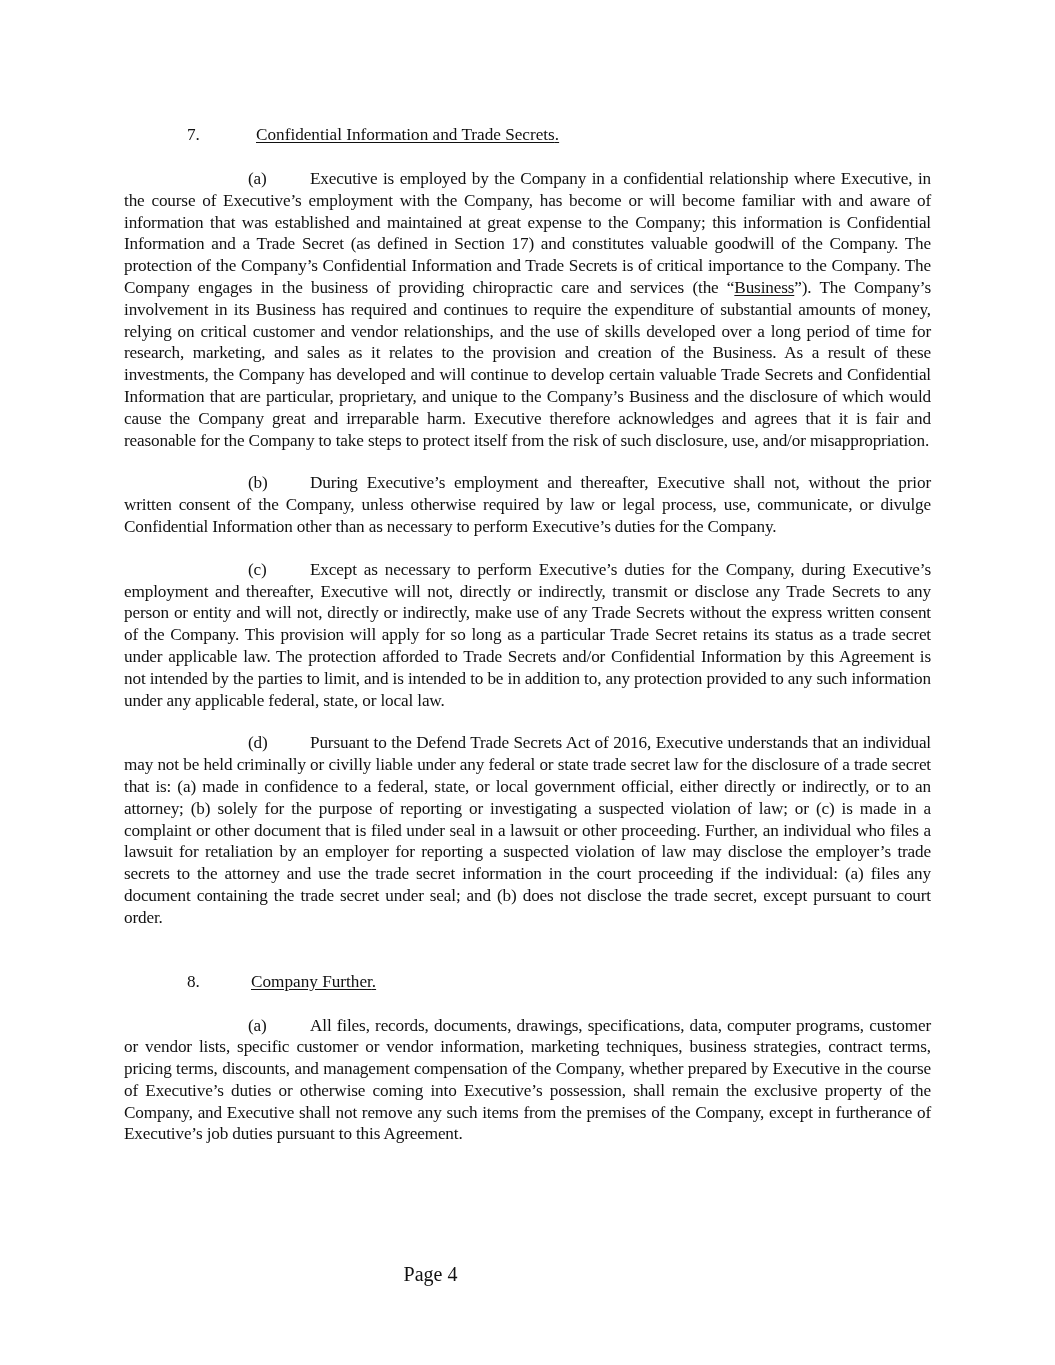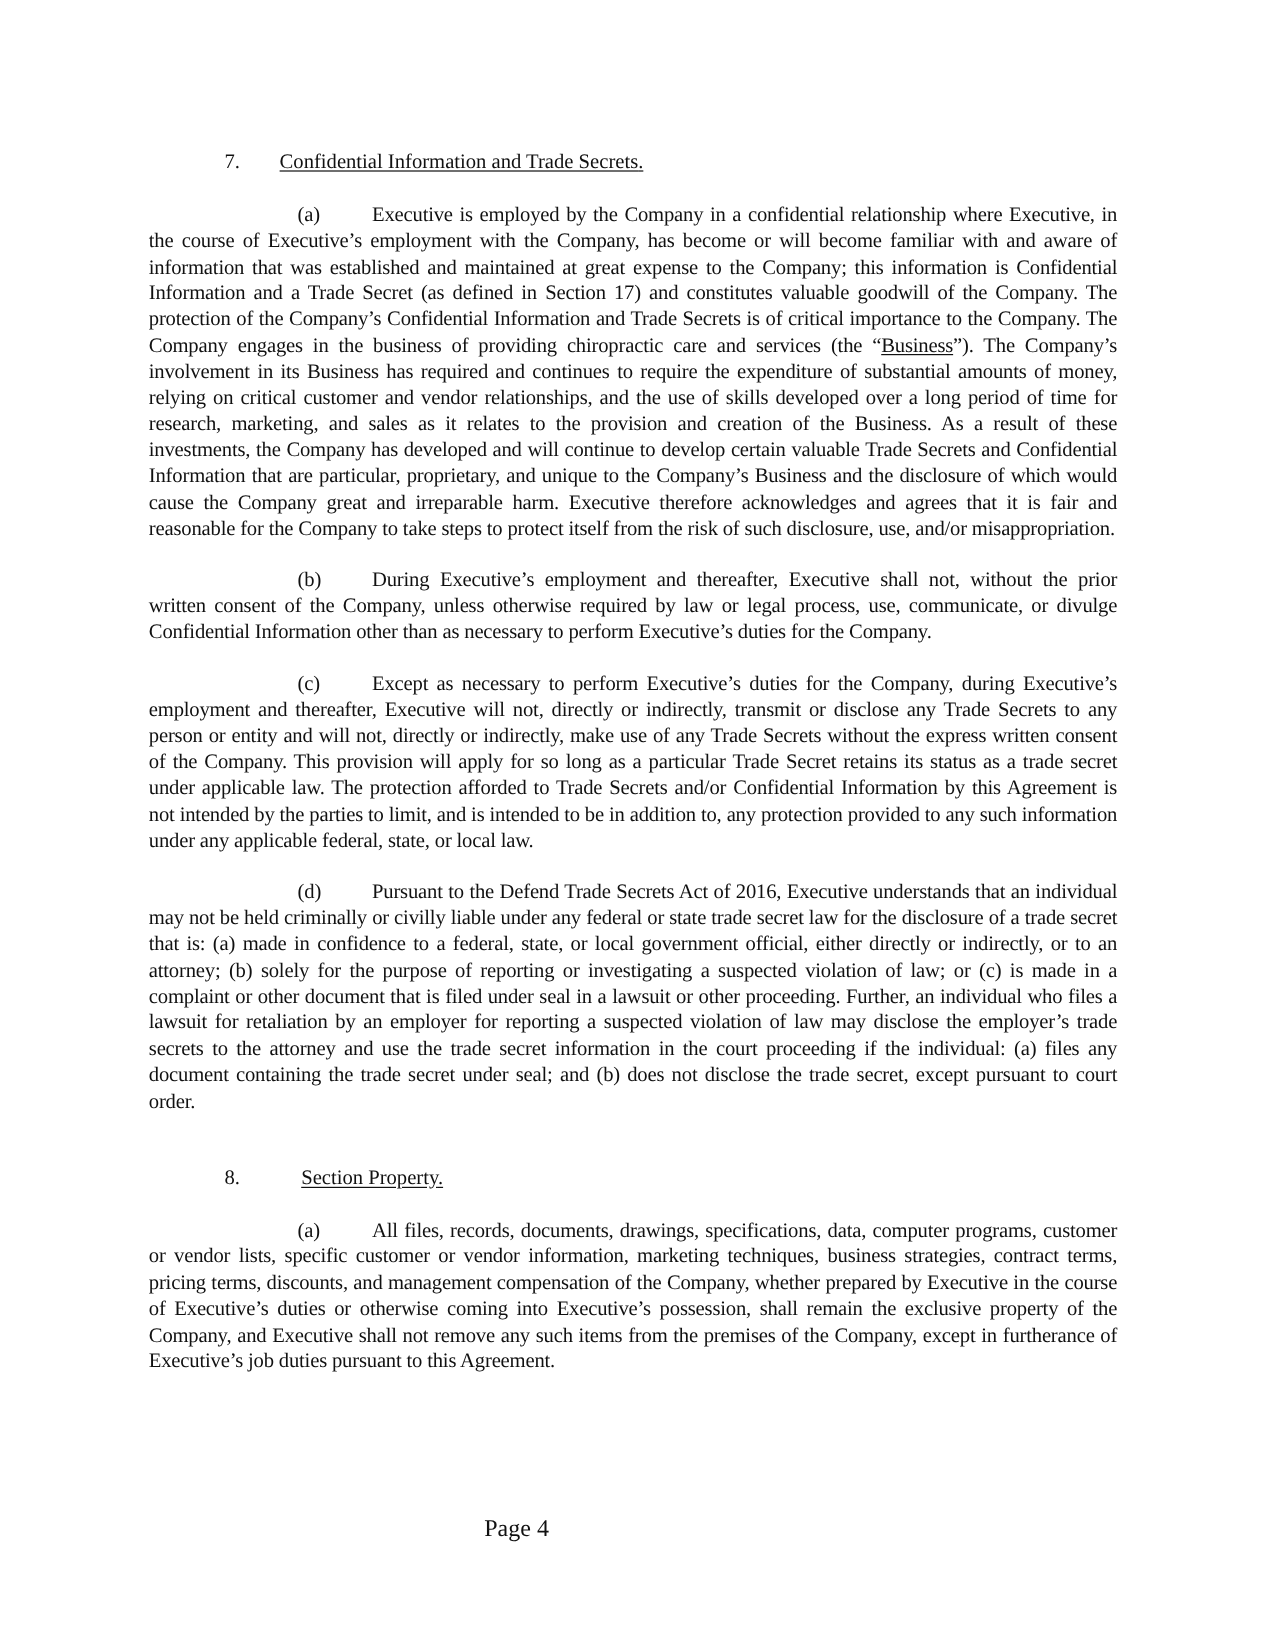--- a/index.html
+++ b/index.html
@@ -27,21 +27,21 @@
       margin: 0;
       position: relative;
       height: 22px;
     }
     .section-heading .num {
       position: absolute;
       left: 63px;
     }
     .section-heading .title {
       position: absolute;
-      left: 109px;
+      left: 132px;
       text-decoration: underline;
       text-underline-offset: 2px;
     }
     .section-heading .title-8 {
       left: 127px;
     }
     .section-heading .period {
       text-decoration: none;
     }
     .para {
@@ -105,21 +105,21 @@
   <div style="height:21px;"></div>
 
   <p class="para">
     <span class="label">(d)</span><span>Pursuant to the Defend Trade Secrets Act of 2016, Executive understands that an individual may not be held criminally or civilly liable under any federal or state trade secret law for the disclosure of a trade secret that is: (a) made in confidence to a federal, state, or local government official, either directly or indirectly, or to an attorney; (b) solely for the purpose of reporting or investigating a suspected violation of law; or (c) is made in a complaint or other document that is filed under seal in a lawsuit or other proceeding. Further, an individual who files a lawsuit for retaliation by an employer for reporting a suspected violation of law may disclose the employer’s trade secrets to the attorney and use the trade secret information in the court proceeding if the individual: (a) files any document containing the trade secret under seal; and (b) does not disclose the trade secret, except pursuant to court order.</span>
   </p>
 
   <div style="height:42px;"></div>
 
   <div class="section-heading">
     <span class="num">8.</span>
-    <span class="title title-8"><span>Section Property</span><span class="period">.</span></span>
+    <span class="title title-8"><span>Company Further</span><span class="period">.</span></span>
   </div>
 
   <div style="height:22px;"></div>
 
   <p class="para">
     <span class="label">(a)</span><span>All files, records, documents, drawings, specifications, data, computer programs, customer or vendor lists, specific customer or vendor information, marketing techniques, business strategies, contract terms, pricing terms, discounts, and management compensation of the Company, whether prepared by Executive in the course of Executive’s duties or otherwise coming into Executive’s possession, shall remain the exclusive property of the Company, and Executive shall not remove any such items from the premises of the Company, except in furtherance of Executive’s job duties pursuant to this Agreement.</span>
   </p>
 </div>
 
 <div class="footer">Page 4</div>

